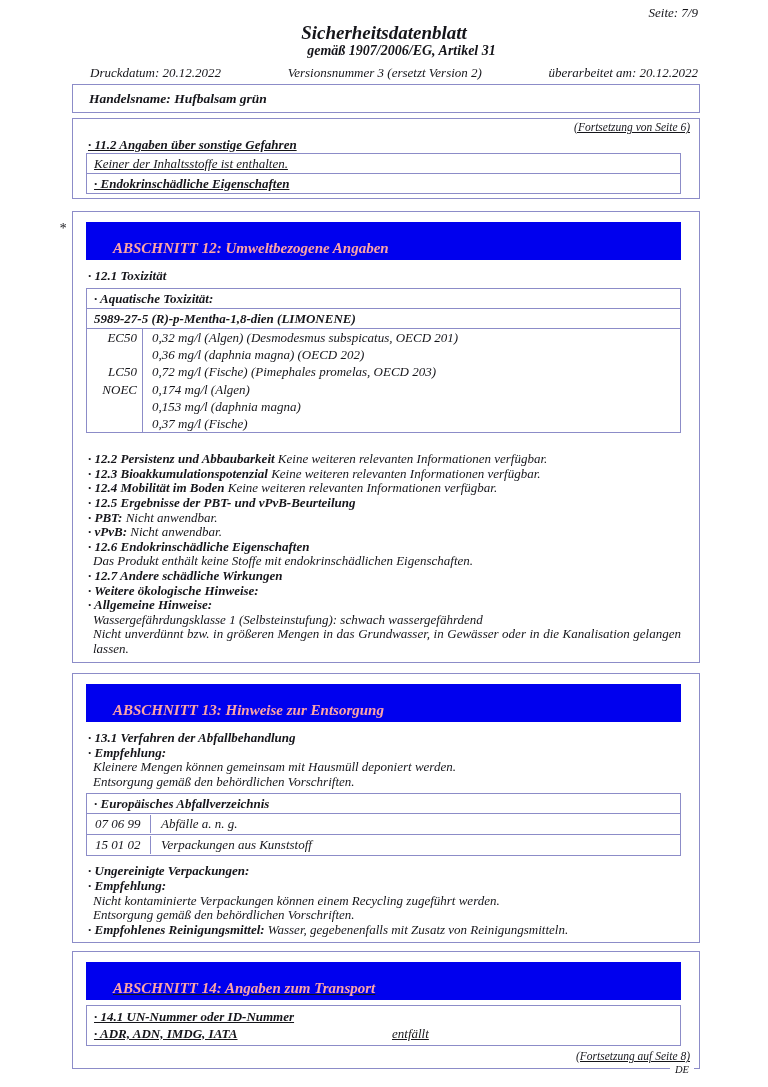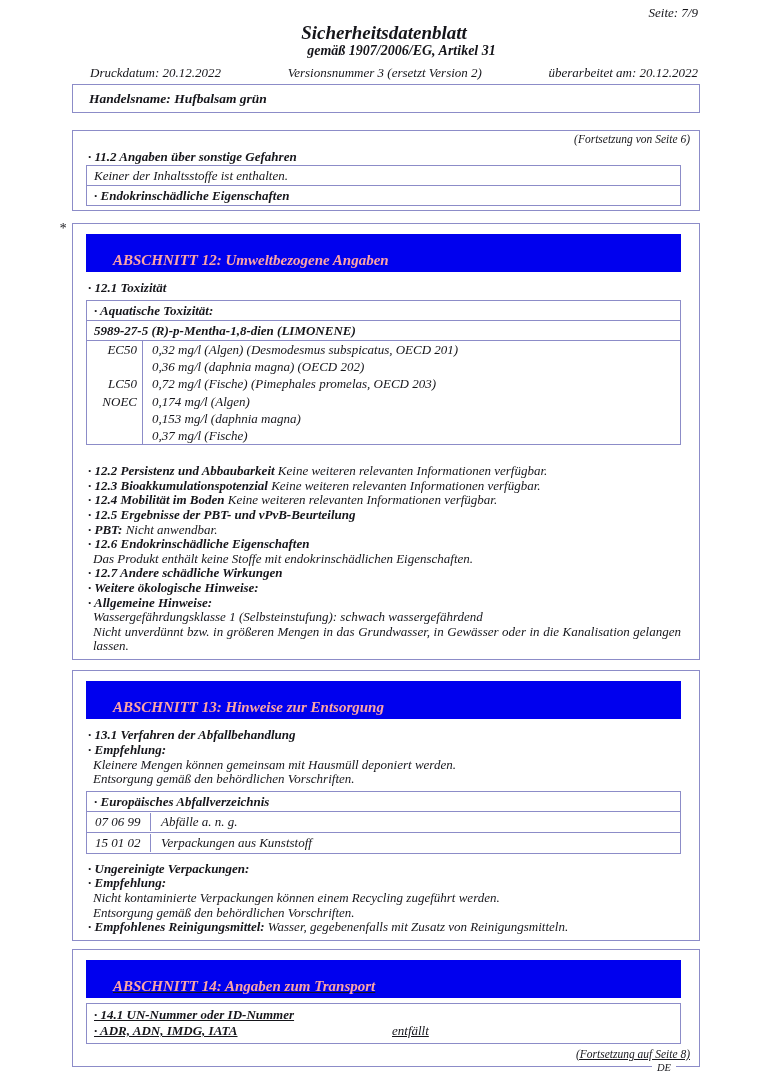--- a/index.html
+++ b/index.html
@@ -16,21 +16,21 @@
   }
   b{font-weight:bold;}
   
   .pagenum{margin:5px 70px 0 0;text-align:right;font-size:13px;line-height:15px;}
   .title{margin-top:2px;text-align:center;font-weight:bold;font-size:19px;line-height:21px;}
   .subtitle{text-align:center;font-weight:bold;font-size:14px;line-height:15px;padding-left:35px;}
   .meta{display:flex;justify-content:space-between;margin:7px 70px 0 90px;font-size:13px;line-height:15px;}
   
   .trade{border:1px solid var(--bd);margin:4px 68px 0 72px;padding:5px 8px 5px 16px;font-weight:bold;font-size:13.5px;line-height:17px;box-sizing:border-box;}
   .sec{border:1px solid var(--bd);margin:0 68px 0 72px;position:relative;box-sizing:border-box;}
-  .sec11{margin-top:17px;padding-bottom:4px;}
+  .sec11{margin-top:5px;padding-bottom:4px;text-decoration:underline;}
   .sec12{margin-top:12px;padding-bottom:5px;}
   .sec13{margin-top:10px;padding-bottom:5px;}
   .sec14{margin-top:8px;padding-bottom:5px;text-decoration:underline;}
   .cont{margin:2px 9px 0 0;text-align:right;font-size:11.5px;line-height:13px;}
   .banner{background:var(--banner);color:#fca5a5;font-weight:bold;font-size:15px;margin:10px 18px 0 13px;padding:18px 6px 4px 27px;line-height:16px;}
   .h{margin:3px 18px 0 15px;font-weight:bold;line-height:16px;}
   .h-first{margin-top:8px;}
   .row-box{border:1px solid var(--bd);margin:0 18px 0 13px;padding:1px 7px;font-weight:bold;line-height:17px;}
   .row-box.mt{margin-top:2px;}
   .row-box + .row-box, .row-box + .tox-table, .row-box + .w-row, .w-row + .w-row{margin-top:-1px;}
@@ -47,21 +47,21 @@
   .line.justify{text-align:justify;}
   
   .w-row{display:flex;border:1px solid var(--bd);margin:0 18px 0 13px;line-height:18px;padding:1px 0;}
   .w-code{width:64px;flex:0 0 64px;padding-left:8px;border-right:1px solid var(--bd);box-sizing:border-box;}
   .w-desc{padding-left:10px;}
   
   .s14-box{border:1px solid var(--bd);margin:5px 18px 0 13px;padding:3px 7px;line-height:16.5px;}
   .s14-row{display:flex;}
   .s14-label{width:298px;flex:0 0 298px;font-weight:bold;}
   .s14-value{font-weight:normal;}
-  .de-tag{position:absolute;right:23px;bottom:-8px;background:#ffffff;padding:0 5px;font-size:10.5px;line-height:12px;}
+  .de-tag{position:absolute;right:5px;bottom:-8px;background:#ffffff;padding:0 5px;font-size:10.5px;line-height:12px;}
   .star{position:absolute;left:59px;top:221px;font-size:14px;}
   .gap8{height:8px;}
   .gap4{height:4px;}
 </style>
 </head>
 <body>
 
 <div class="pagenum">Seite: 7/9</div>
 <div class="title">Sicherheitsdatenblatt</div>
 <div class="subtitle">gemäß 1907/2006/EG, Artikel 31</div>
@@ -124,20 +124,21 @@
       <span class="tox-label"></span>
       <span class="tox-value">0,37 mg/l (Fische)</span>
     </div>
   </div>
   <div class="lines">
     <div class="line"><b>· 12.2 Persistenz und Abbaubarkeit</b><span> Keine weiteren relevanten Informationen verfügbar.</span></div>
     <div class="line"><b>· 12.3 Bioakkumulationspotenzial</b><span> Keine weiteren relevanten Informationen verfügbar.</span></div>
     <div class="line"><b>· 12.4 Mobilität im Boden</b><span> Keine weiteren relevanten Informationen verfügbar.</span></div>
     <div class="line"><b>· 12.5 Ergebnisse der PBT- und vPvB-Beurteilung</b><span></span></div>
     <div class="line"><b>· PBT:</b><span> Nicht anwendbar.</span></div>
+    <div class="line"><b>· vPvB:</b><span> Nicht anwendbar.</span></div>
     <div class="line"><b>· 12.6 Endokrinschädliche Eigenschaften</b><span></span></div>
     <div class="line indent"><span>Das Produkt enthält keine Stoffe mit endokrinschädlichen Eigenschaften.</span></div>
     <div class="line"><b>· 12.7 Andere schädliche Wirkungen</b><span></span></div>
     <div class="line"><b>· Weitere ökologische Hinweise:</b><span></span></div>
     <div class="line"><b>· Allgemeine Hinweise:</b><span></span></div>
     <div class="line indent"><span>Wassergefährdungsklasse 1 (Selbsteinstufung): schwach wassergefährdend</span></div>
     <div class="line indent justify"><span>Nicht unverdünnt bzw. in größeren Mengen in das Grundwasser, in Gewässer oder in die Kanalisation gelangen lassen.</span></div>
   </div>
 </div>
 

